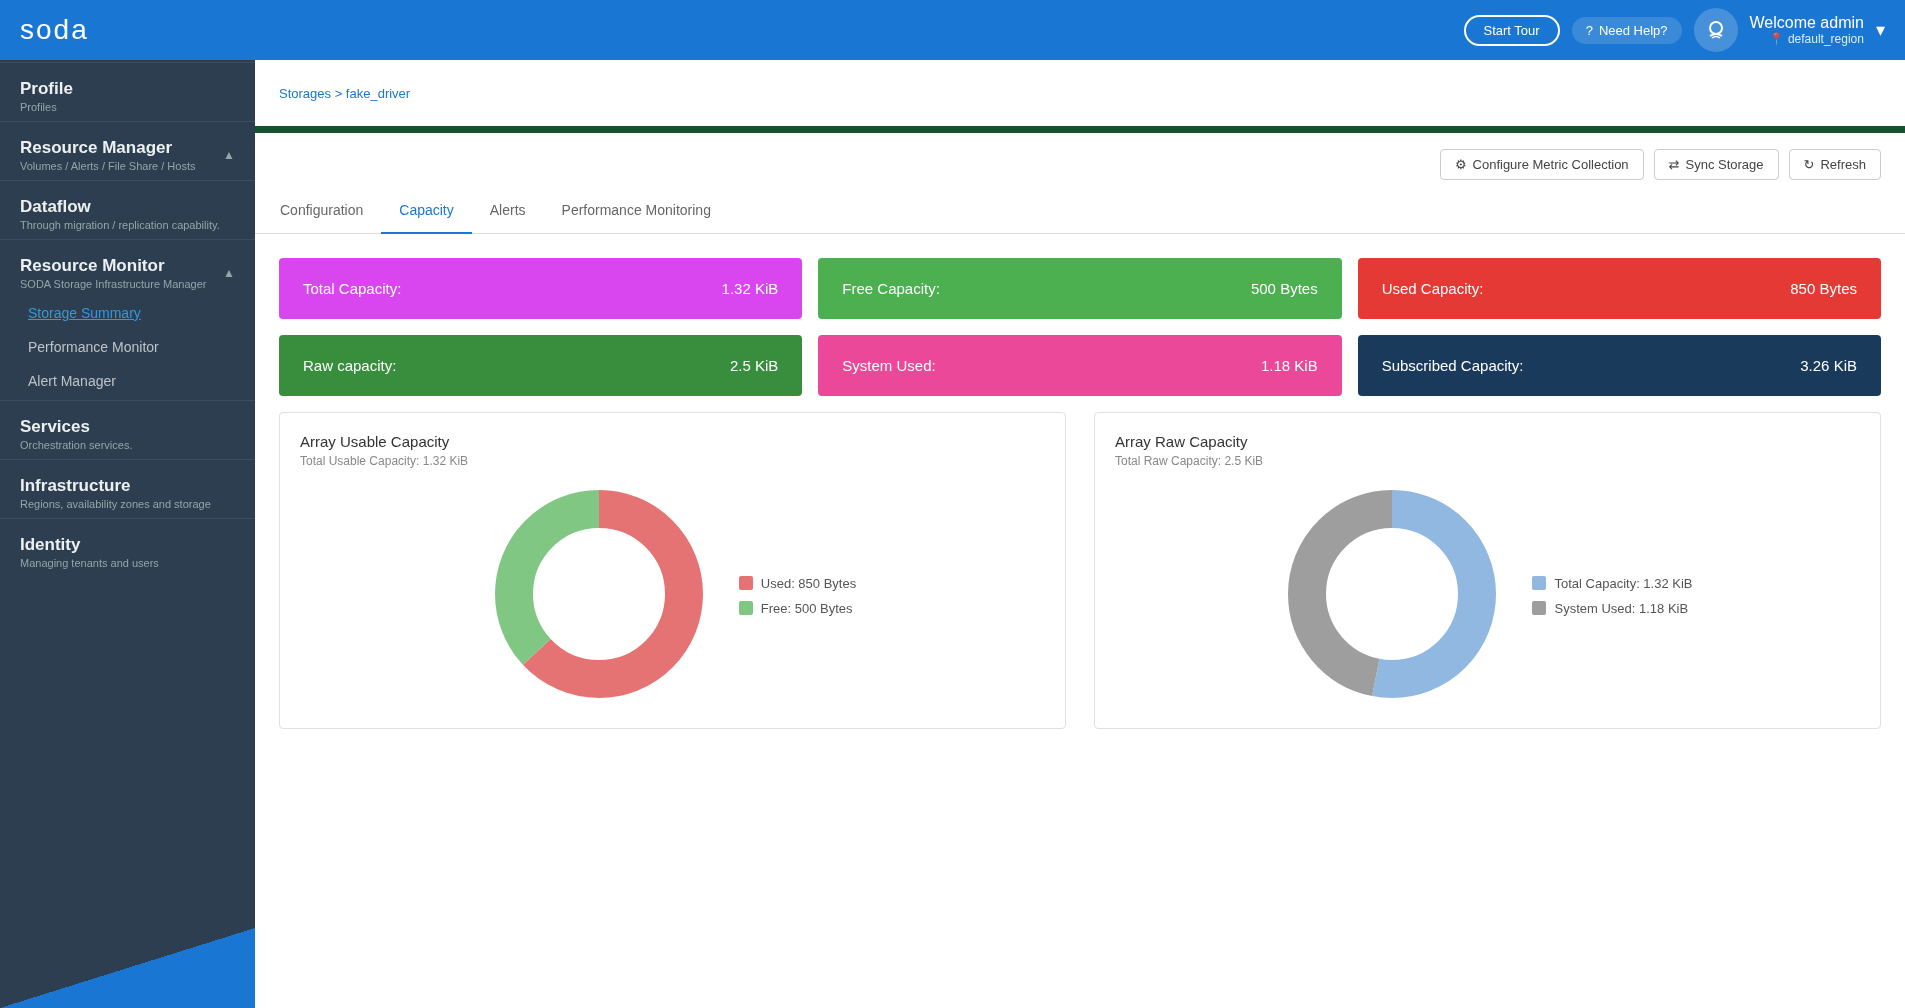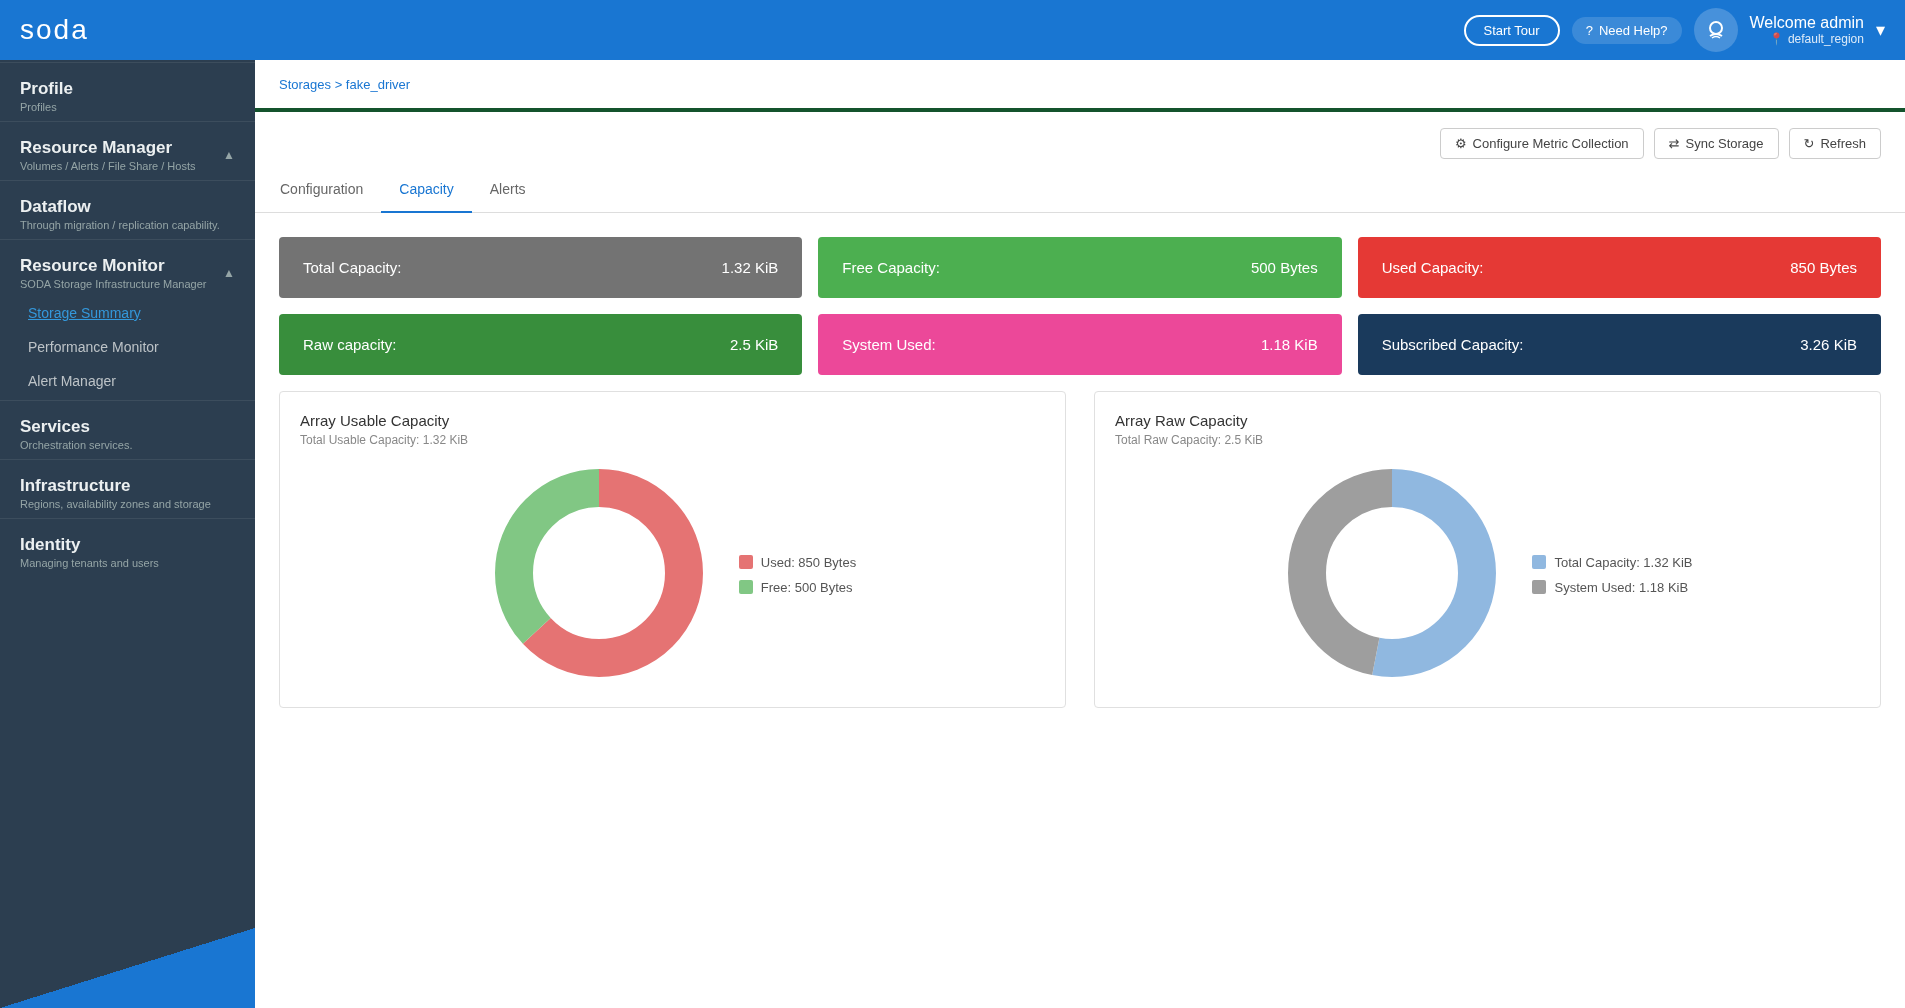--- a/index.html
+++ b/index.html
@@ -122,23 +122,23 @@
 
     
     .main {
       flex: 1;
       overflow-y: auto;
       background: white;
     }
 
     
     .breadcrumb-bar {
-      padding: 15px 24px;
+      padding: 24px 24px;
       background: white;
-      border-bottom: 4px solid #14532d;
+      border-bottom: 7px solid #14532d;
     }
     .breadcrumb-text {
       font-size: 13px;
       color: #1976d2;
     }
 
     
     .toolbar {
       display: flex;
       justify-content: flex-end;
@@ -189,21 +189,21 @@
     }
     .capacity-card {
       border-radius: 4px;
       padding: 22px 24px;
       display: flex;
       align-items: center;
       justify-content: space-between;
       color: white;
       font-size: 15px;
     }
-    .capacity-card.blue { background: #737373; }
+    .capacity-card.blue { background: #d946ef; }
     .capacity-card.green { background: #4caf50; }
     .capacity-card.red { background: #e53935; }
     .capacity-card.dark-green { background: #388e3c; }
     .capacity-card.dark-gray { background: #ec4899; }
     .capacity-card.navy { background: #1a3a5c; }
     .capacity-value { font-size: 15px; font-weight: 500; }
 
     
     .charts-area {
       display: grid;
@@ -342,20 +342,21 @@
       <button class="toolbar-btn">
         <span>↻</span>
         <span>Refresh</span>
       </button>
     </div>
 
     <div class="tabs">
       <div class="tab">Configuration</div>
       <div class="tab active">Capacity</div>
       <div class="tab">Alerts</div>
+      <div class="tab">Performance Monitoring</div>
     </div>
 
     <div class="capacity-cards">
       <div class="capacity-card blue">
         <span>Total Capacity:</span>
         <span class="capacity-value">1.32 KiB</span>
       </div>
       <div class="capacity-card green">
         <span>Free Capacity:</span>
         <span class="capacity-value">500 Bytes</span>

